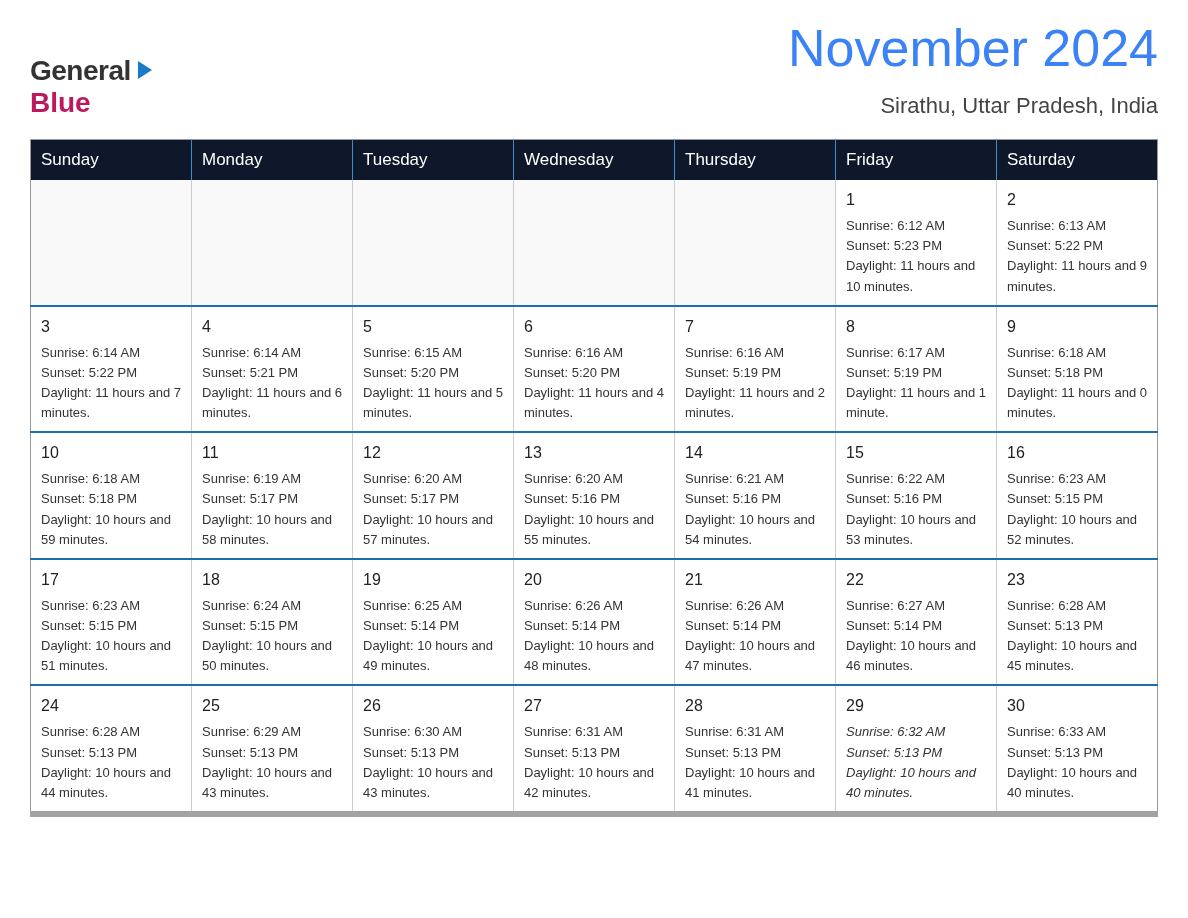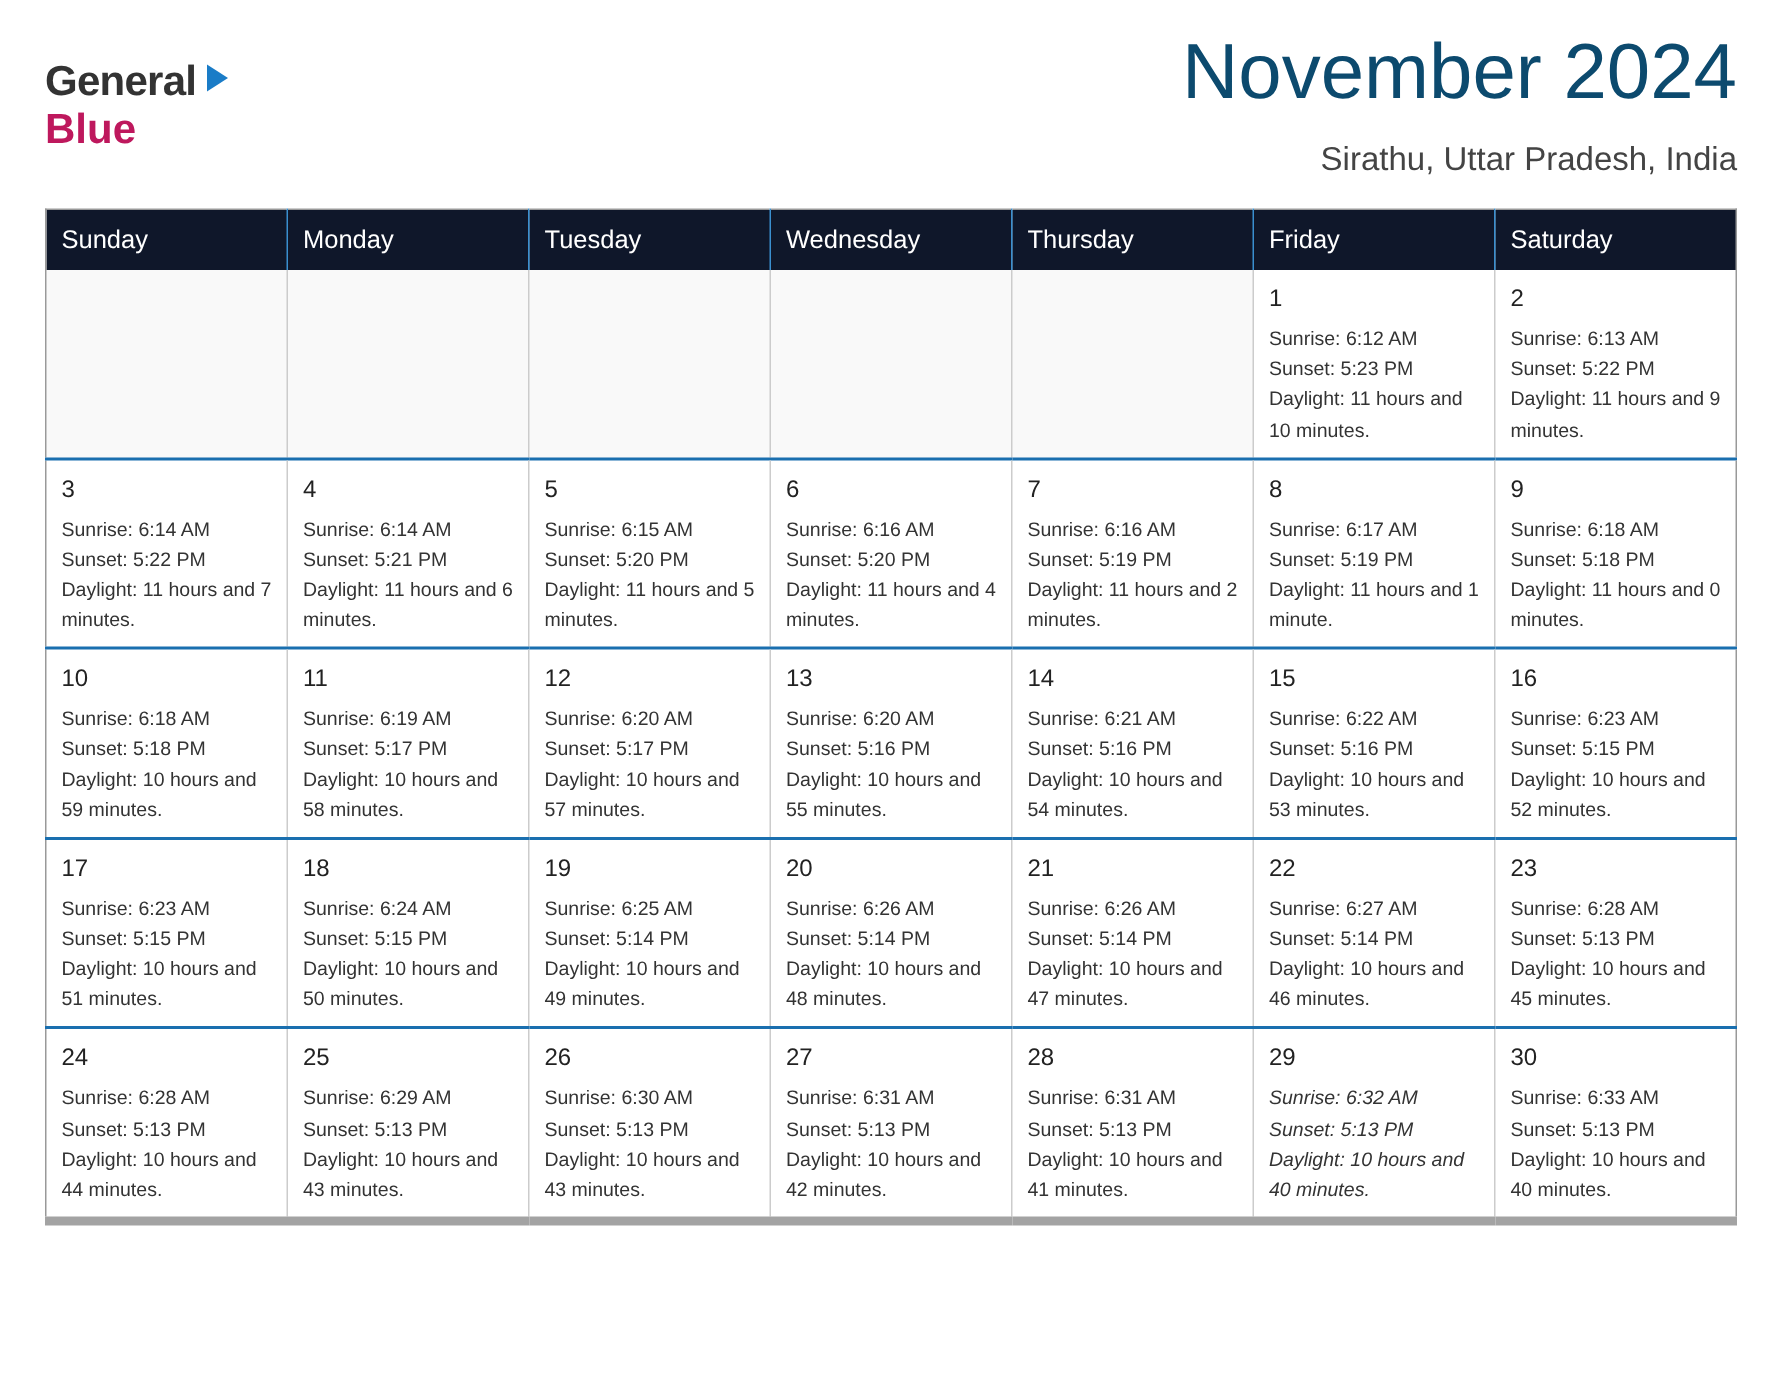--- a/index.html
+++ b/index.html
@@ -6,30 +6,30 @@
     body {
       font-family: Arial, sans-serif;
       background: #fff;
       padding: 20px 30px;
       width: 1188px;
       min-height: 918px;
     }
     .header {
       display: flex;
       justify-content: space-between;
-      align-items: center;
+      align-items: flex-end;
       margin-bottom: 20px;
     }
     .title-section {
       text-align: right;
     }
     .month-title {
       font-size: 52px;
       font-weight: normal;
-      color: #0c4a6e;
+      color: #3b82f6;
       line-height: 1.1;
     }
     .location-title {
       font-size: 22px;
       color: #444;
       margin-top: 16px;
     }
     .calendar-table {
       width: 100%;
       border-collapse: collapse;

